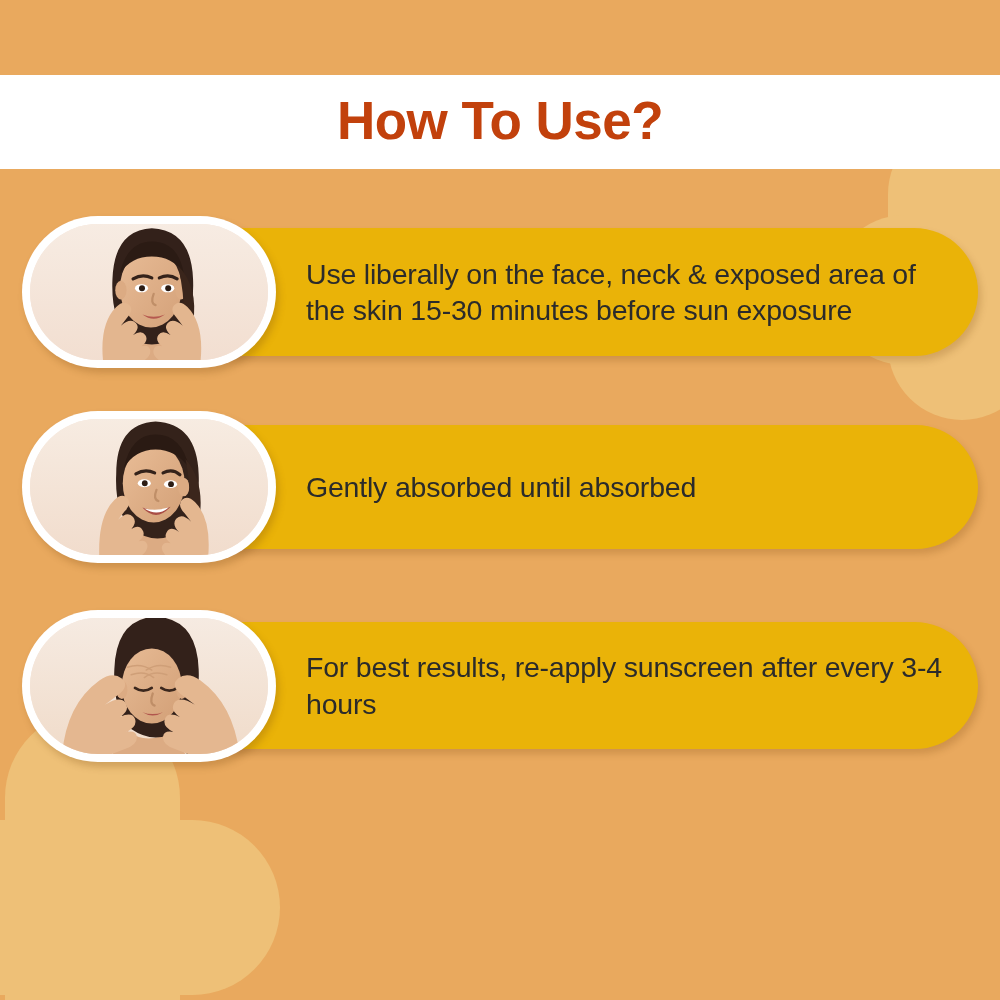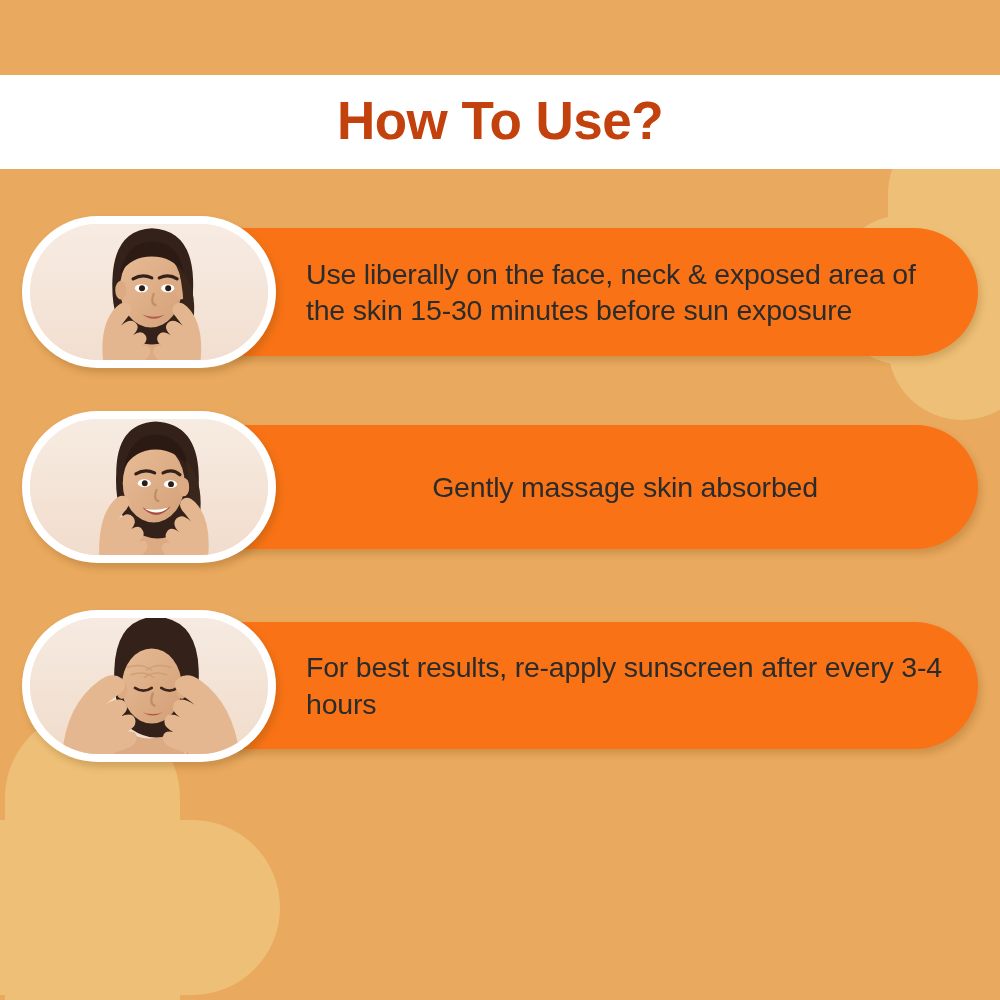--- a/index.html
+++ b/index.html
@@ -109,27 +109,26 @@
   #step-row-0 { top: 228px; height: 128px; }
   #step-row-1 { top: 425px; height: 124px; }
   #step-row-2 { top: 622px; height: 127px; }
 
   .step-card {
     position: absolute;
     left: 178px;
     top: 0;
     width: 800px;
     height: 100%;
-    background: #f97316;
+    background: #eab308;
     border-radius: 64px;
     box-shadow: 3px 5px 7px rgba(120, 70, 15, 0.22);
     box-sizing: border-box;
     display: flex;
     align-items: center;
-    justify-content: center;
   }
   .step-text {
     margin: 0;
     padding-left: 128px;
     padding-right: 34px;
     color: #2b2b2b;
     font-size: 28.5px;
     line-height: 1.28;
     letter-spacing: -0.2px;
     font-weight: 400;
@@ -235,21 +234,21 @@
           <g fill="#e3b68f">
             <path d="M182 150 q4 -40 -14 -58 q-8 -8 -14 -2 q-5 5 2 13 l7 9 q-10 -9 -16 -3 q-5 5 3 13 q-9 -6 -13 0 q-4 6 4 12 q-7 -2 -9 3 q-2 6 6 12 l20 16 z"></path>
           </g>
         </svg>
       </div>
     </div>
   </div>
 
   <div class="step-row" id="step-row-1">
     <div class="step-card">
-      <p class="step-text">Gently massage skin absorbed</p>
+      <p class="step-text">Gently absorbed until absorbed</p>
     </div>
     <div class="step-thumb">
       <div class="thumb-photo">
         <svg viewBox="0 0 254 152" preserveAspectRatio="xMidYMid slice" aria-hidden="true">
           <defs>
             <linearGradient id="bg2" x1="0" y1="0" x2="0" y2="1">
               <stop offset="0%" stop-color="#f7ece2"></stop>
               <stop offset="100%" stop-color="#f1dccc"></stop>
             </linearGradient>
             <linearGradient id="skin2" x1="0" y1="0" x2="1" y2="1">

